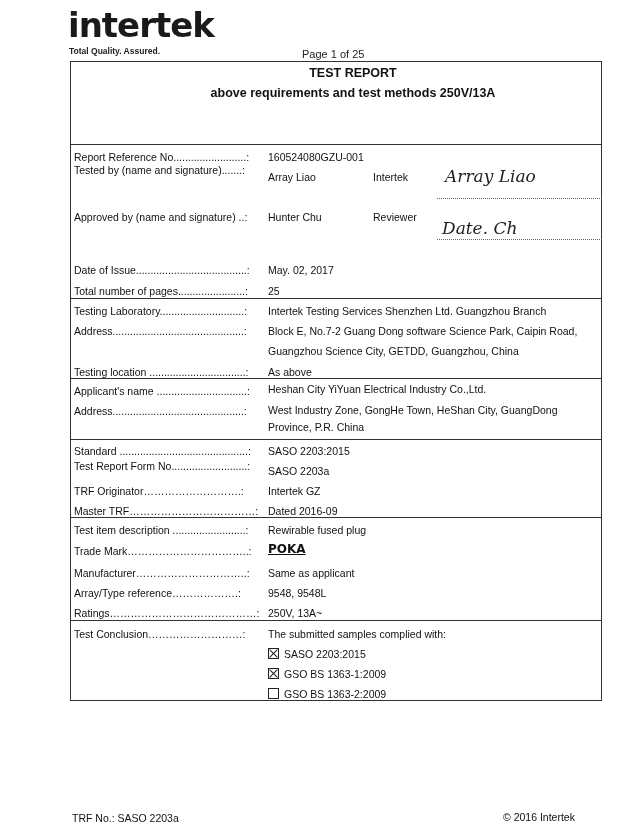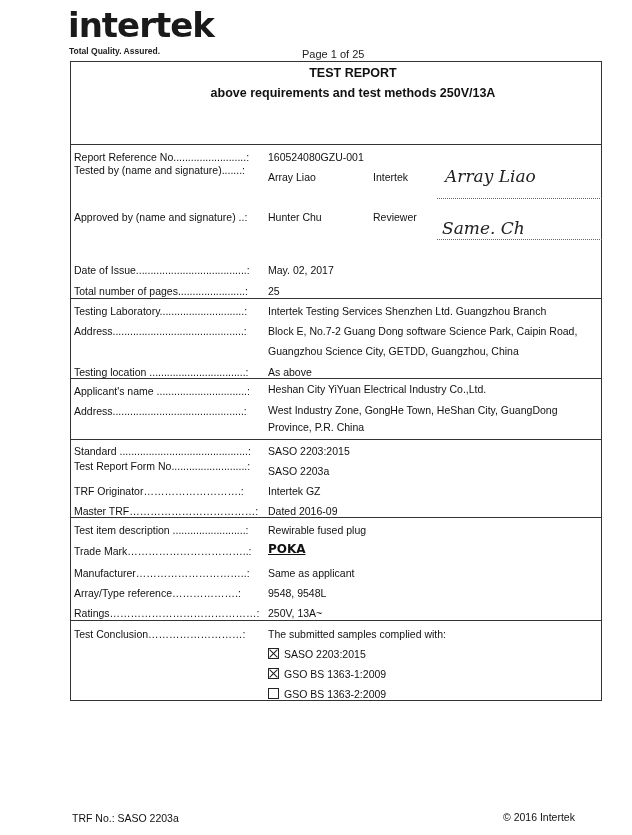--- a/index.html
+++ b/index.html
@@ -51,21 +51,21 @@
 
 <div class="lbl" style="top:164px">Tested by (name and signature).......:</div>
 <div class="val" style="top:171px">Array Liao</div>
 <div class="role" style="top:171px">Intertek</div>
 <div class="sig" style="left:445px; top:166px;">Array Liao</div>
 <div class="dotline" style="top:198px"></div>
 
 <div class="lbl" style="top:211px">Approved by (name and signature) ..:</div>
 <div class="val" style="top:211px">Hunter Chu</div>
 <div class="role" style="top:211px">Reviewer</div>
-<div class="sig" style="left:442px; top:218px;">Same. Ch</div>
+<div class="sig" style="left:442px; top:218px;">Date. Ch</div>
 <div class="dotline" style="top:239px"></div>
 
 <div class="lbl" style="top:264px">Date of Issue......................................:</div>
 <div class="val" style="top:264px">May. 02, 2017</div>
 <div class="lbl" style="top:285px">Total number of pages.......................:</div>
 <div class="val" style="top:285px">25</div>
 
 <div class="hr" style="top:298px"></div>
 
 <div class="lbl" style="top:305px">Testing Laboratory.............................:</div>

